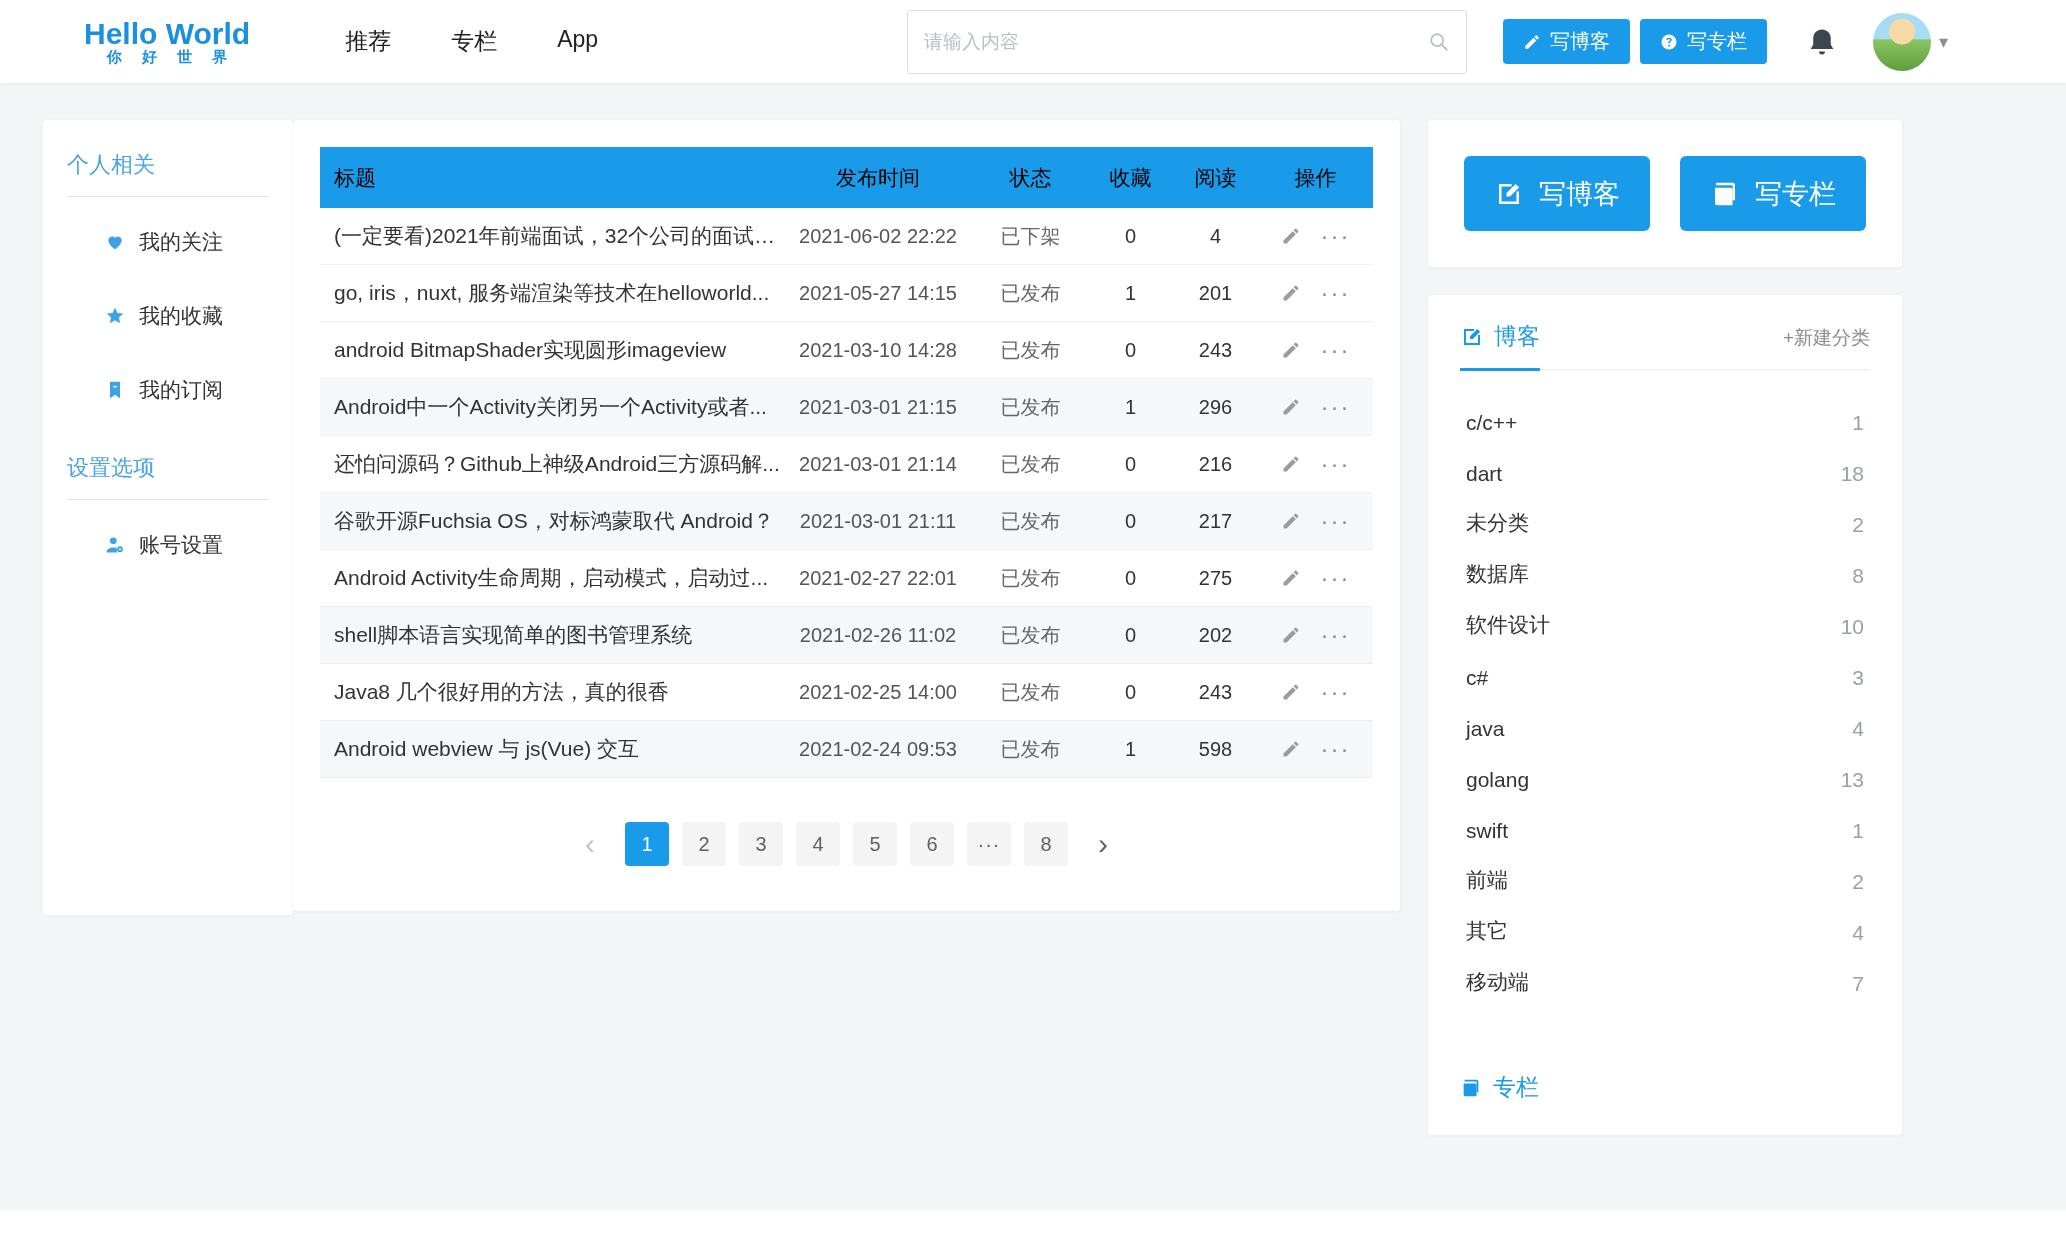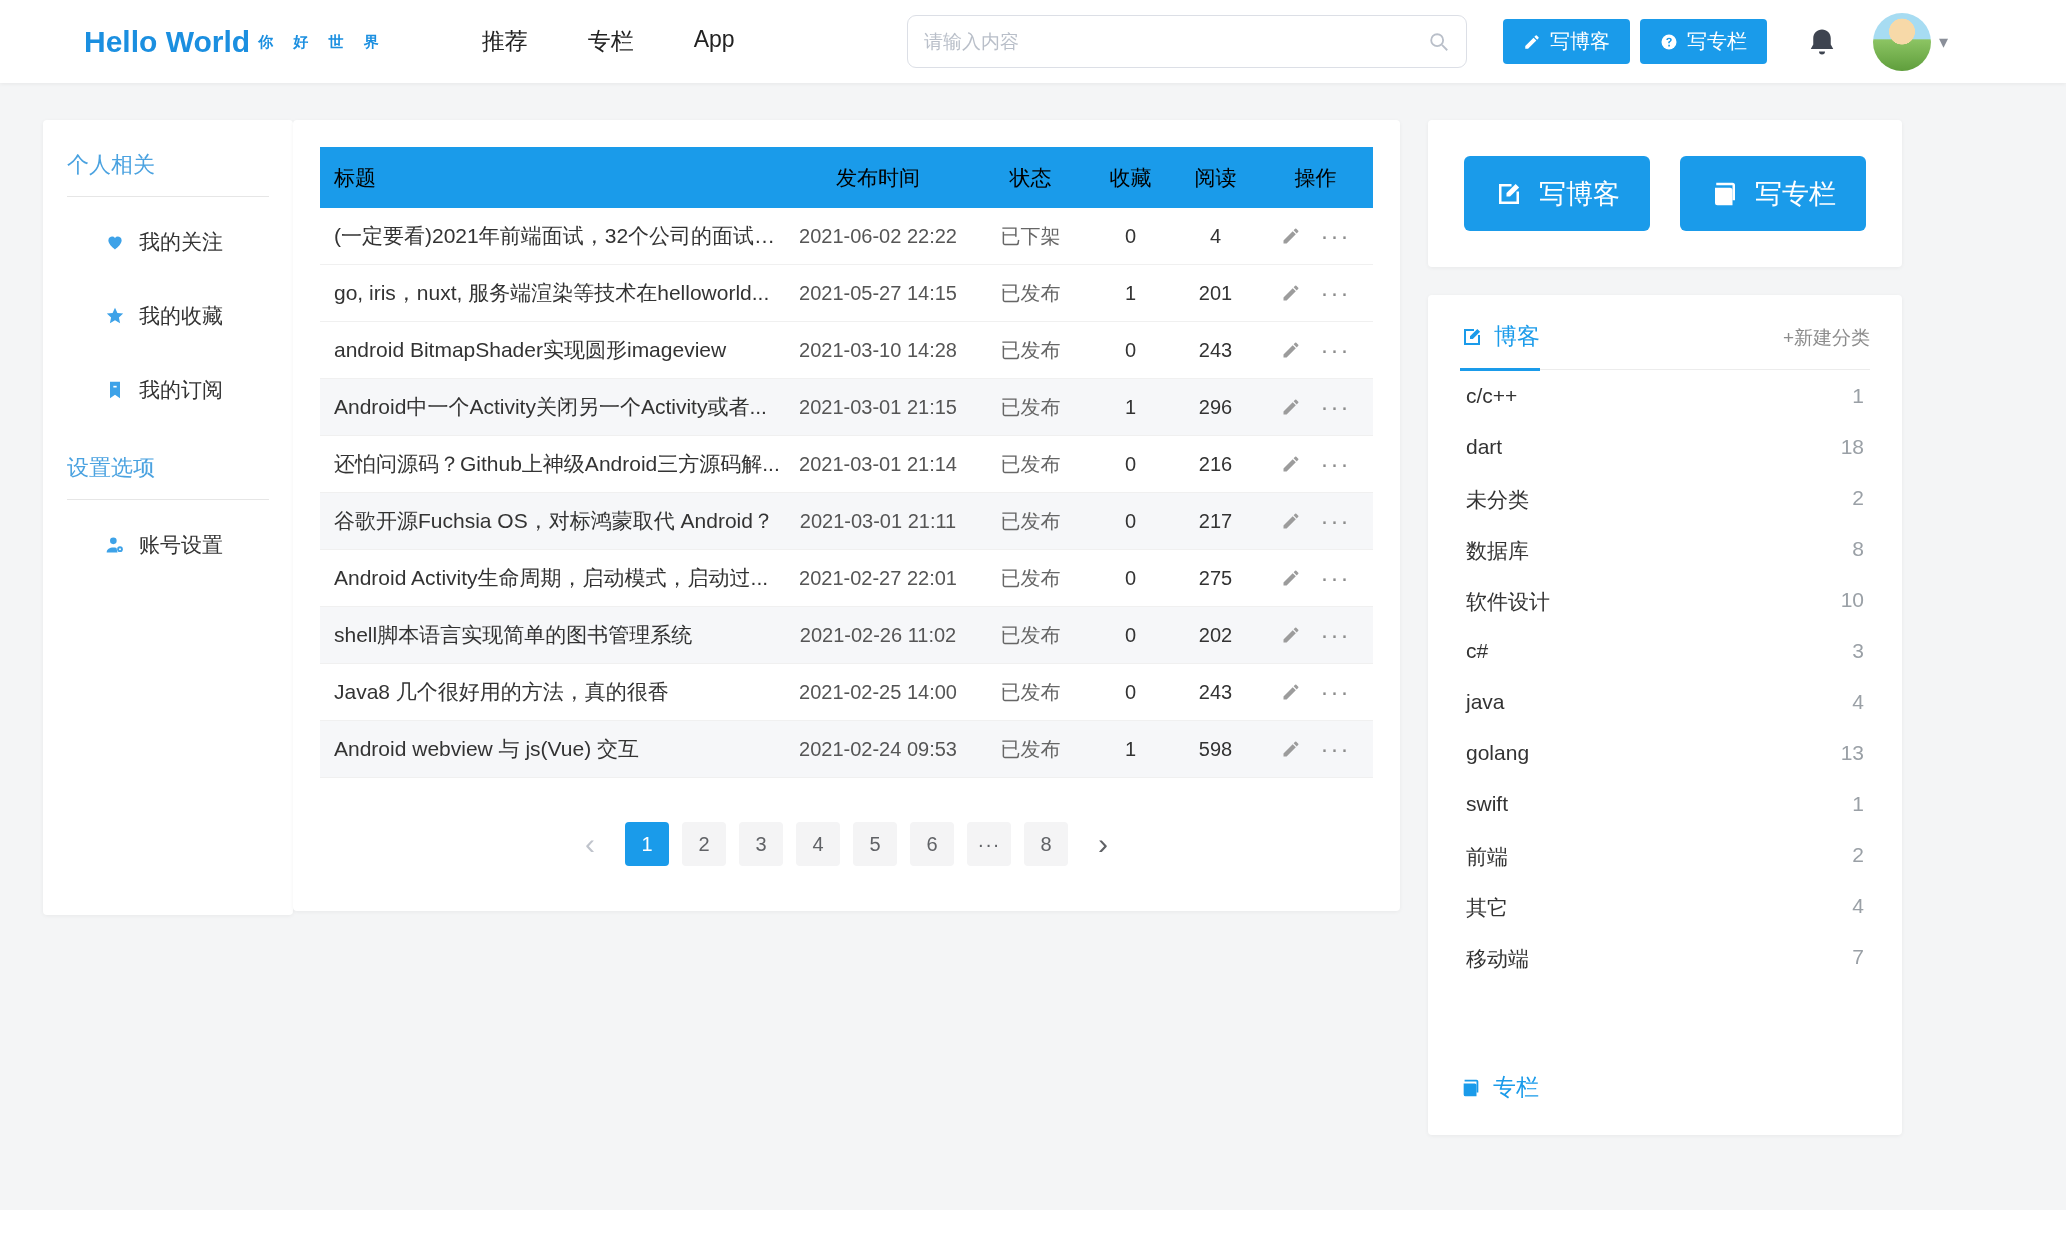--- a/index.html
+++ b/index.html
@@ -6,26 +6,26 @@
   html,body{width:2066px;height:1244px}
   body{
     font-family:"Liberation Sans","DejaVu Sans",sans-serif;
     background:#f4f5f6;position:relative;overflow:hidden;color:#333;
   }
   svg{display:block}
 
   
   .header{height:83px;background:#fff;display:flex;align-items:center;
     padding:0 118px 0 84px;box-shadow:0 1px 4px rgba(0,0,0,.06);position:relative;z-index:5}
-  .logo{display:flex;align-items:center;line-height:1.05;cursor:pointer}
+  .logo{display:flex;flex-direction:column;align-items:center;line-height:1.05;cursor:pointer}
   .logo-title{color:#1b8fe0;font-weight:bold;font-size:30px}
   .logo-sub{color:#1b8fe0;font-size:15px;font-weight:bold;letter-spacing:8px;padding-left:8px}
   .nav{display:flex;gap:60px;margin-left:95px;font-size:23px;color:#222}
   .nav-item{cursor:pointer;white-space:nowrap}
-  .search{margin-left:auto;width:560px;height:53px;border:1px solid #dcdfe6;border-radius:9px;
+  .search{margin-left:auto;width:560px;height:64px;border:1px solid #dcdfe6;border-radius:3px;
     display:flex;align-items:center;padding:0 16px;background:#fff}
   .search input{flex:1;border:none;outline:none;font-size:19px;color:#333;background:transparent;
     font-family:"Liberation Sans","DejaVu Sans",sans-serif}
   .search input::placeholder{color:#b9bfc9}
   .search-icon{color:#b9bfc9}
   .hbtn{height:45px;border-radius:4px;background:#1a9bea;color:#fff;display:flex;align-items:center;
     gap:9px;padding:0 20px;font-size:20px;border:none;cursor:pointer;white-space:nowrap;
     font-family:"Liberation Sans","DejaVu Sans",sans-serif}
   .hbtn.blog{margin-left:36px}
   .hbtn.column{margin-left:10px}
@@ -81,21 +81,21 @@
   .actions-card{padding:36px;display:flex;gap:30px}
   .big-btn{flex:1;height:75px;background:#1a9bea;color:#fff;border:none;border-radius:6px;
     display:flex;align-items:center;justify-content:center;gap:15px;font-size:27px;cursor:pointer;
     font-family:"Liberation Sans","DejaVu Sans",sans-serif}
   .cat-card{padding:26px 32px 32px;min-height:840px;display:flex;flex-direction:column}
   .cat-head{display:flex;align-items:flex-end;justify-content:space-between;border-bottom:1px solid #ececec}
   .blog-tab{display:flex;align-items:center;gap:10px;color:#1a9bea;font-size:23px;
     padding-bottom:16px;border-bottom:3px solid #1a9bea;margin-bottom:-2px;cursor:pointer}
   .new-cat{color:#8b8b8b;font-size:19px;padding-bottom:18px;cursor:pointer}
   .cat-list{padding:14px 6px 0;flex:1}
-  .cat-row{display:flex;align-items:flex-start;justify-content:space-between;height:51px;font-size:21px;cursor:pointer}
+  .cat-row{display:flex;align-items:flex-end;justify-content:space-between;height:51px;font-size:21px;cursor:pointer}
   .cat-name{color:#333}
   .cat-count{color:#9aa0a6}
   .column-link{display:flex;align-items:center;gap:11px;color:#1a9bea;font-size:23px;padding-top:16px;cursor:pointer}
 
   .footer{position:absolute;left:0;bottom:0;width:100%;height:34px;background:#fff}
 </style>
 </head>
 <body>
 
 <header class="header">

